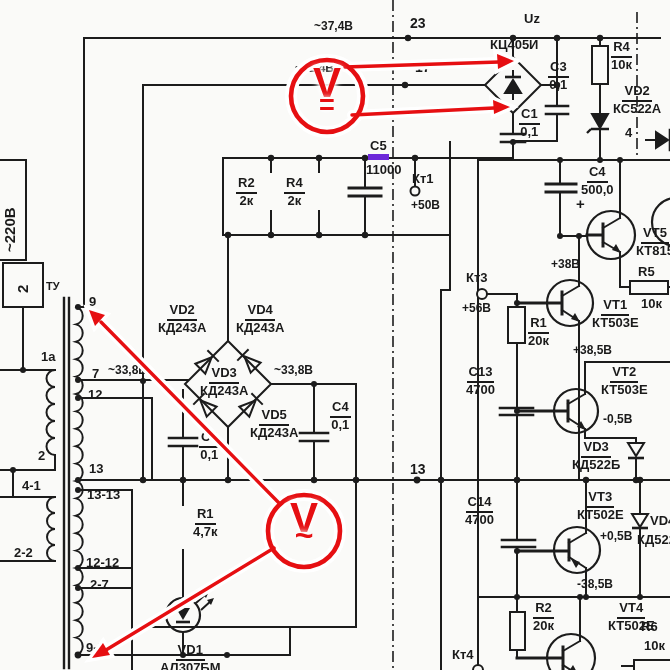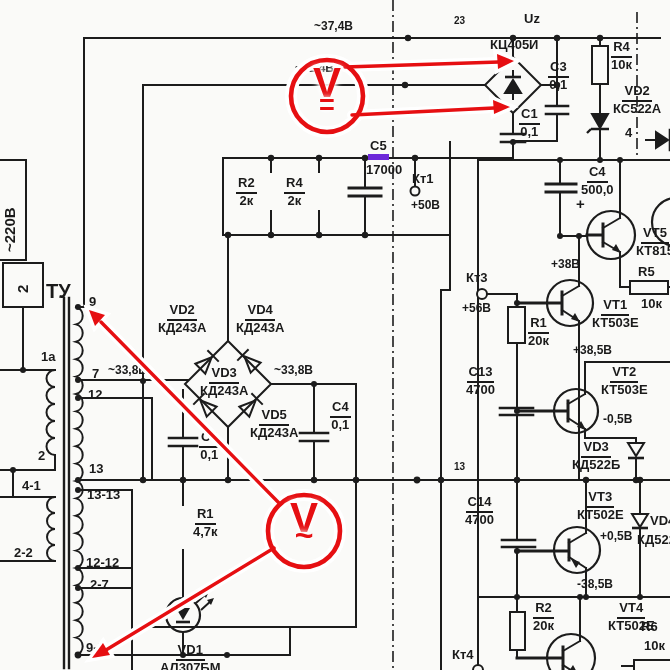--- a/index.html
+++ b/index.html
@@ -4,21 +4,21 @@
 <style>
   html,body{margin:0;padding:0;background:#e8e8e6;}
   .page{position:relative;width:670px;height:670px;background:#fafaf8;overflow:hidden;
         font-family:"Liberation Sans",sans-serif;}
   .layer{position:absolute;left:0;top:0;width:670px;height:670px;}
   svg{display:block;}
   
   .lb{position:absolute;font:700 13px/1.05 "Liberation Sans",sans-serif;color:#1a1a1a;
       white-space:nowrap;letter-spacing:0px;}
   .v{font-size:12px;}
-  .nd{font-size:10px;margin-left:44px;}
+  .nd{font-size:14px;}
   .fr{position:absolute;display:flex;flex-direction:column;align-items:center;
       font:700 13px/1.15 "Liberation Sans",sans-serif;color:#1a1a1a;white-space:nowrap;}
   .fr .u{border-bottom:2px solid #1a1a1a;padding:0 2px 1px;}
   .rot{transform:rotate(-90deg);transform-origin:left top;font-size:15px;}
   
   .probe{position:absolute;display:flex;flex-direction:column;align-items:center;
          color:#e60f12;font-family:"Liberation Sans",sans-serif;font-weight:800;
          text-shadow:0 0 2px #fff,0 0 4px #fff,0 0 6px #fff,0 0 8px #fff;z-index:6;}
   .probe .big{font-size:42px;line-height:.8;}
   .probe .mode{font-size:27px;font-weight:900;margin-top:-7px;line-height:.9;}
@@ -294,27 +294,27 @@
 
     <div class="fr" style="left:236px;top:176px">
       <span class="u">R2</span>
         <span>2к</span>
     </div>
     <div class="fr" style="left:284px;top:176px">
       <span class="u">R4</span>
         <span>2к</span>
     </div>
     <div class="lb" style="left:368px;top:139px;border-bottom:6px solid #6d28d9;padding:0 2px 1px">C5</div>
-    <div class="lb" style="left:366px;top:163px">17000</div>
+    <div class="lb" style="left:366px;top:163px">11000</div>
     <div class="lb" style="left:412px;top:172px">Кт1</div>
     <div class="lb v" style="left:411px;top:199px">+50В</div>
 
     <div class="lb rot" style="left:2px;top:252px">~220В</div>
     <div class="lb rot" style="left:15px;top:293px">2</div>
-    <div class="lb" style="left:46px;top:281px;font-size:20px">ТУ</div>
+    <div class="lb" style="left:46px;top:281px;font-size:11px">ТУ</div>
 
     <div class="lb" style="left:41px;top:350px">1а</div>
     <div class="lb" style="left:38px;top:449px">2</div>
     <div class="lb" style="left:22px;top:479px">4-1</div>
     <div class="lb" style="left:14px;top:546px">2-2</div>
     <div class="lb" style="left:89px;top:295px">9</div>
     <div class="lb" style="left:92px;top:367px">7</div>
     <div class="lb" style="left:88px;top:388px">12</div>
     <div class="lb" style="left:89px;top:462px">13</div>
     <div class="lb" style="left:87px;top:488px">13-13</div>

